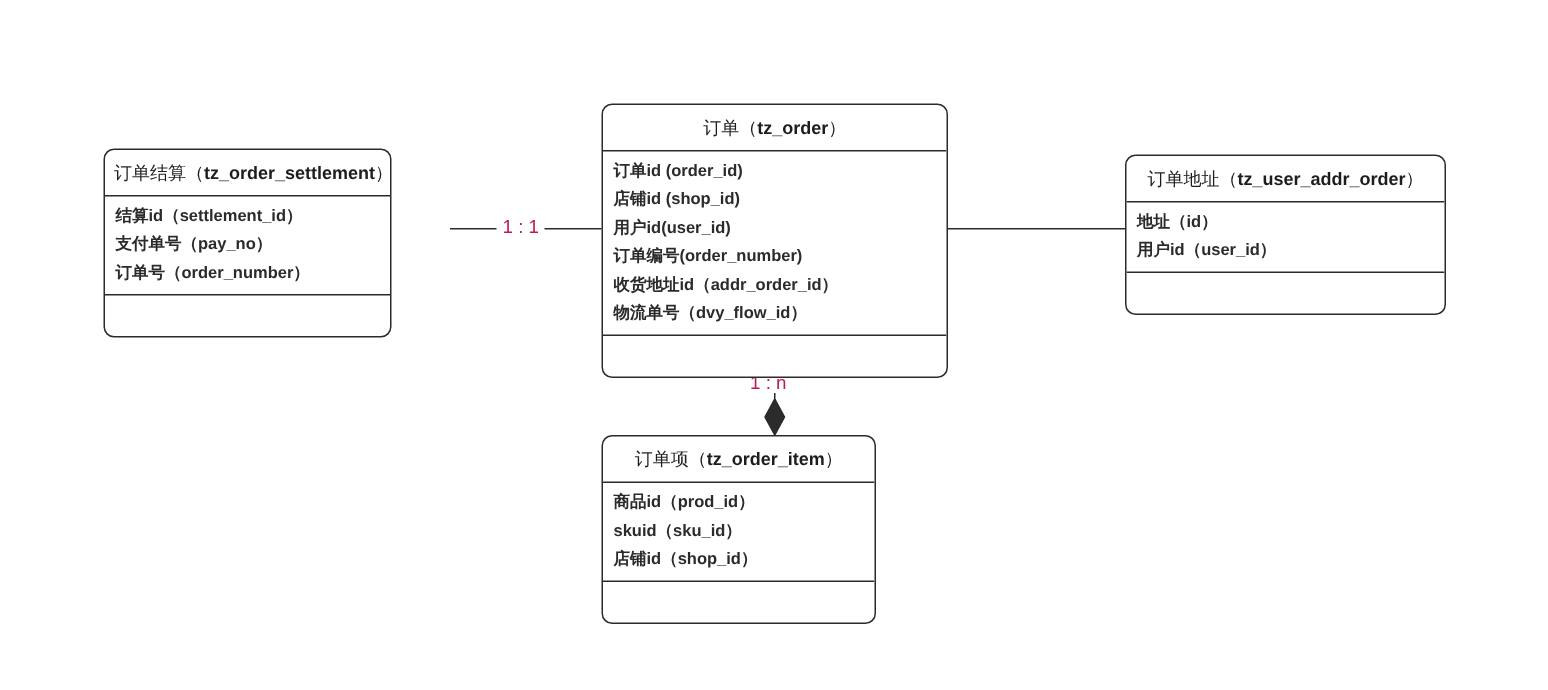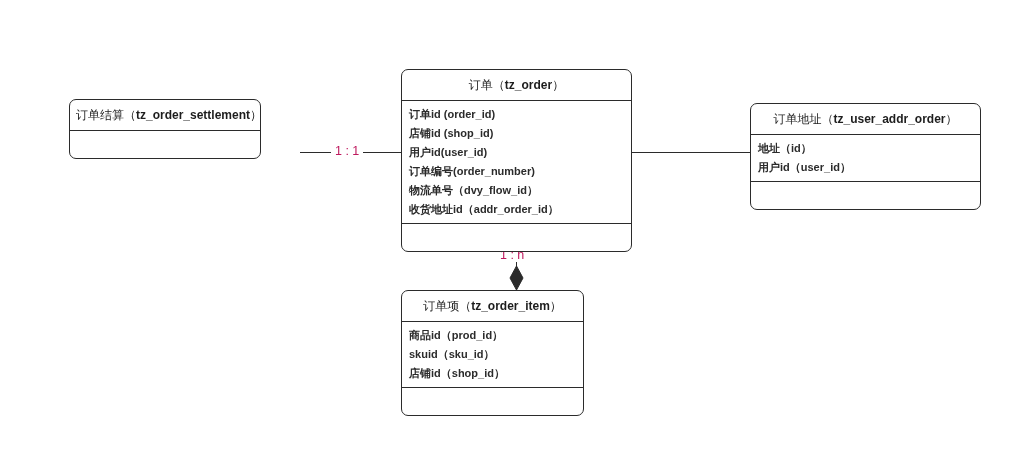--- a/index.html
+++ b/index.html
@@ -59,21 +59,21 @@
     font-weight: bold;
   }
   .entity-footer {
     box-sizing: border-box;
     height: 26px;
   }
 
   
   #ent-order          { left: 401px; top: 69px;  width: 231px; }
   #ent-settlement     { left: 69px;  top: 99px;  width: 192px; }
-  #ent-addr           { left: 750px; top: 103px; width: 231px; }
+  #ent-addr           { left: 750px; top: 103px; width: 214px; }
   #ent-item           { left: 401px; top: 290px; width: 183px; }
 
   #ent-order      .entity-footer      { height: 27px; }
   #ent-settlement .entity-footer      { height: 27px; }
   #ent-addr       .entity-footer      { height: 27px; }
   #ent-item       .entity-footer      { height: 27px; }
 
   
   .conn-h {
     position: absolute;
@@ -127,34 +127,39 @@
   <div id="label-1-n" class="card-label">1 : n</div>
 
   <svg id="arrow-down" viewBox="0 0 15 24">
     <polygon points="7.5,0 14,12 7.5,24 1,12" fill="#2b2b2b" stroke="#2b2b2b" stroke-width="1"></polygon>
   </svg>
 
   <div id="ent-settlement" class="entity">
     <div class="entity-header">
       <span>订单结算</span><span>（</span><span class="tbl">tz_order_settlement</span><span>）</span>
     </div>
+    <div class="entity-fields">
+      <div class="field">结算id（settlement_id）</div>
+      <div class="field">支付单号（pay_no）</div>
+      <div class="field">订单号（order_number）</div>
+    </div>
     <div class="entity-footer"></div>
   </div>
 
   <div id="ent-order" class="entity">
     <div class="entity-header">
       <span>订单</span><span>（</span><span class="tbl">tz_order</span><span>）</span>
     </div>
     <div class="entity-fields">
       <div class="field">订单id (order_id)</div>
       <div class="field">店铺id (shop_id)</div>
       <div class="field">用户id(user_id)</div>
       <div class="field">订单编号(order_number)</div>
+      <div class="field">收货地址id（addr_order_id）</div>
       <div class="field">物流单号（dvy_flow_id）</div>
-      <div class="field">收货地址id（addr_order_id）</div>
     </div>
     <div class="entity-footer"></div>
   </div>
 
   <div id="ent-addr" class="entity">
     <div class="entity-header">
       <span>订单地址</span><span>（</span><span class="tbl">tz_user_addr_order</span><span>）</span>
     </div>
     <div class="entity-fields">
       <div class="field">地址（id）</div>

